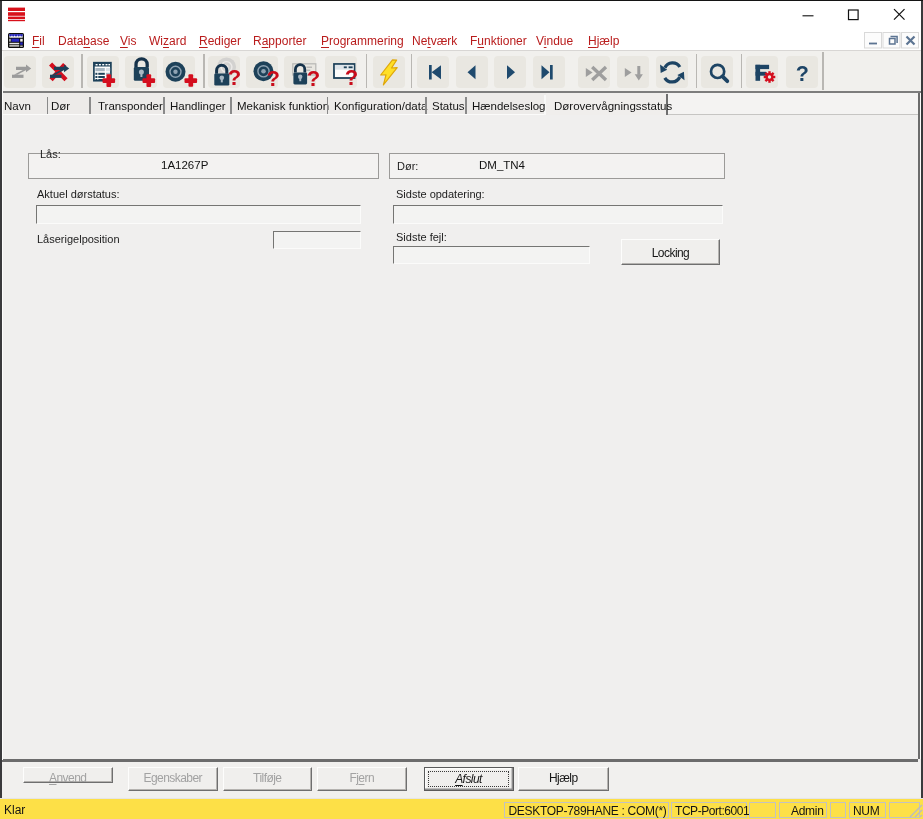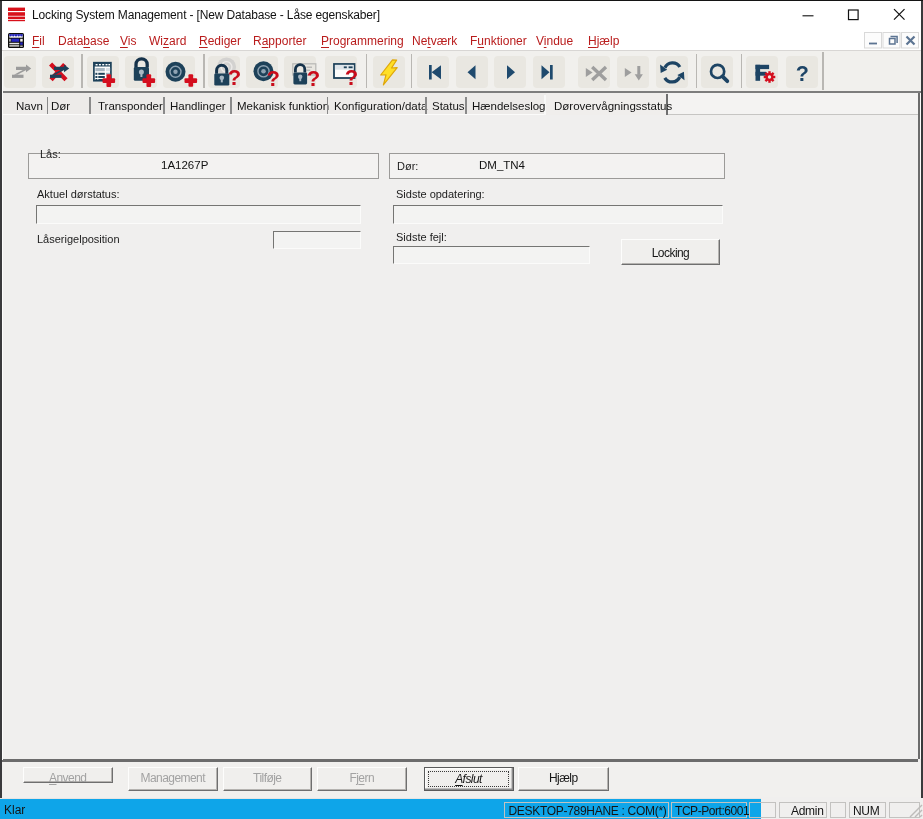--- a/index.html
+++ b/index.html
@@ -38,40 +38,39 @@
 
 .cbtn{position:absolute;background:#f0efed;border-top:1.4px solid #fdfdfc;border-left:1.4px solid #fdfdfc;border-right:1.4px solid #6f6f6f;border-bottom:1.4px solid #6f6f6f;box-shadow:inset -1px -1px 0 #b5b3b0;font-size:12px;letter-spacing:-0.55px;color:#161616;text-align:center;}
 .cbtn.dis{color:#a2a2a2;}
 .cbtn u{text-decoration-thickness:1px;text-underline-offset:2px;}
 #afslut{border:1.4px solid #5a5a5a;box-shadow:inset -1.4px -1.4px 0 #8b8b8b, inset 1.4px 1.4px 0 #fdfdfc;}
 #afocus{position:absolute;left:3.5px;top:3.2px;right:3.5px;bottom:3.2px;border:1px dotted #3a3a3a;line-height:15.5px;font-style:italic;}
 
 #band{left:0;top:761.7px;width:923px;height:35.8px;background:#f1f0ee;}
 #childbrd-b{left:2px;top:759.4px;width:916px;height:2.3px;background:#6c6c6c;}
 #childbrd-r{left:917.6px;top:93.4px;width:2.2px;height:666.1px;background:#6c6c6c;}
-#statusbar{left:0;top:797.5px;width:761px;height:21.5px;background:#0ea5e9;border-top:1px solid #e6e5e3;}
+#statusbar{left:0;top:797.5px;width:923px;height:21.5px;background:#fde047;border-top:1px solid #e6e5e3;}
 .spanel{position:absolute;top:3px;height:16px;border:1px solid #c3c2c0;font-size:12px;letter-spacing:-0.3px;color:#141414;white-space:nowrap;}
 
 #edge-top{left:0;top:0;width:923px;height:1.2px;background:#141414;}
 #edge-left{left:0;top:1px;width:2.2px;height:796.5px;background:#3a3a3c;}
 #edge-right{left:920.8px;top:1px;width:2.2px;height:796.5px;background:#3a3a3c;}
 #hl-left{left:2.2px;top:51px;width:1px;height:709px;background:#fdfdfc;}
 #hl-right{left:919.8px;top:93px;width:1px;height:666px;background:#fdfdfc;}
 </style>
 </head>
 <body>
 <div id="win">
 <div class="abs" id="titlebar">
   <svg class="abs" style="left:8px;top:7px" width="18" height="15">
     <rect x="0" y="0.6" width="17" height="3.4" fill="#d8101a"></rect>
     <rect x="0" y="5.2" width="17" height="3.6" fill="#d8101a"></rect>
     <rect x="0" y="9.6" width="17" height="2.5" fill="#d8101a"></rect>
     <rect x="0" y="12.9" width="17" height="1.3" fill="#d8101a"></rect>
   </svg>
-  <span class="abs" id="title-text">Locking System Management - [New Database - Låse egenskaber]</span>
   <svg class="abs" style="left:796px;top:0" width="120" height="31">
     <line x1="6.5" y1="15.8" x2="17.5" y2="15.8" stroke="#111" stroke-width="1.1"></line>
     <rect x="52.5" y="10" width="9.6" height="9.6" fill="none" stroke="#111" stroke-width="1.2"></rect>
     <line x1="98" y1="9.2" x2="108.5" y2="19.7" stroke="#111" stroke-width="1.2"></line>
     <line x1="108.5" y1="9.2" x2="98" y2="19.7" stroke="#111" stroke-width="1.2"></line>
   </svg>
 </div>
 <div class="abs" id="menubar">
   <svg class="abs" style="left:8px;top:1.5px" width="16" height="15">
     <rect x="0" y="0" width="16" height="15" rx="1.5" fill="#0d0d0d"></rect>
@@ -300,21 +299,21 @@
 <div class="tsep" style="left:822px;top:1px;height:38px"></div>
 </div>
 <div class="abs" id="clientline"></div>
 <div class="abs" id="tabstrip">
   <div id="tab-active-bg"></div>
   <div id="tab-right-bg"></div>
   <div id="tab-white-gap"></div>
   <div id="tab-active-brd"></div>
   <div id="tab-underline-l"></div>
   <div id="tab-underline-r"></div>
-  <span class="tab" style="left:16px">Navn</span>
+  <span class="tab" style="left:4px">Navn</span>
   <div class="tabsep" style="left:46.5px"></div>
   <span class="tab" style="left:51px">Dør</span>
   <div class="tabsep" style="left:89px"></div>
   <span class="tab" style="left:98px">Transponder</span>
   <div class="tabsep" style="left:163px"></div>
   <span class="tab" style="left:170px">Handlinger</span>
   <div class="tabsep" style="left:230px"></div>
   <span class="tab" style="left:237px">Mekanisk funktion</span>
   <div class="tabsep" style="left:326.5px"></div>
   <span class="tab" style="left:334px">Konfiguration/data</span>
@@ -336,21 +335,21 @@
   <span class="lbl" style="left:396px;top:72px">Sidste opdatering:</span>
   <div class="field" style="left:393px;top:89.5px;width:330px;height:19px"></div>
   <span class="lbl" style="left:37px;top:117px">Låserigelposition</span>
   <div class="field" style="left:273px;top:115.5px;width:88px;height:17.5px"></div>
   <span class="lbl" style="left:396px;top:115.5px">Sidste fejl:</span>
   <div class="field" style="left:393px;top:130.5px;width:197px;height:18px"></div>
   <div class="cbtn" style="left:621px;top:123.5px;width:99px;height:26px;line-height:26.5px">Locking</div>
 </div>
 <div class="abs" id="band">
   <div class="cbtn dis" style="left:23px;top:5.3px;width:89.5px;height:16px;line-height:21px"><u>A</u>nvend</div>
-  <div class="cbtn dis" style="left:128px;top:5.3px;width:89.5px;height:24px;line-height:21px">Management</div>
+  <div class="cbtn dis" style="left:128px;top:5.3px;width:89.5px;height:24px;line-height:21px">Egenskaber</div>
   <div class="cbtn dis" style="left:222.5px;top:5.3px;width:89.5px;height:24px;line-height:21px">Tilføje</div>
   <div class="cbtn dis" style="left:317px;top:5.3px;width:89.5px;height:24px;line-height:21px">Fj<u>e</u>rn</div>
   <div class="cbtn" id="afslut" style="left:423.5px;top:5.3px;width:90px;height:24px;line-height:20px">
         <span id="afocus"><u>A</u>fslut</span>
       </div>
   <div class="cbtn" style="left:518px;top:5.3px;width:90.5px;height:24px;line-height:21px">Hjælp</div>
 </div>
 <div class="abs" id="childbrd-b"></div>
 <div class="abs" id="childbrd-r"></div>
 <div class="abs" id="statusbar">

